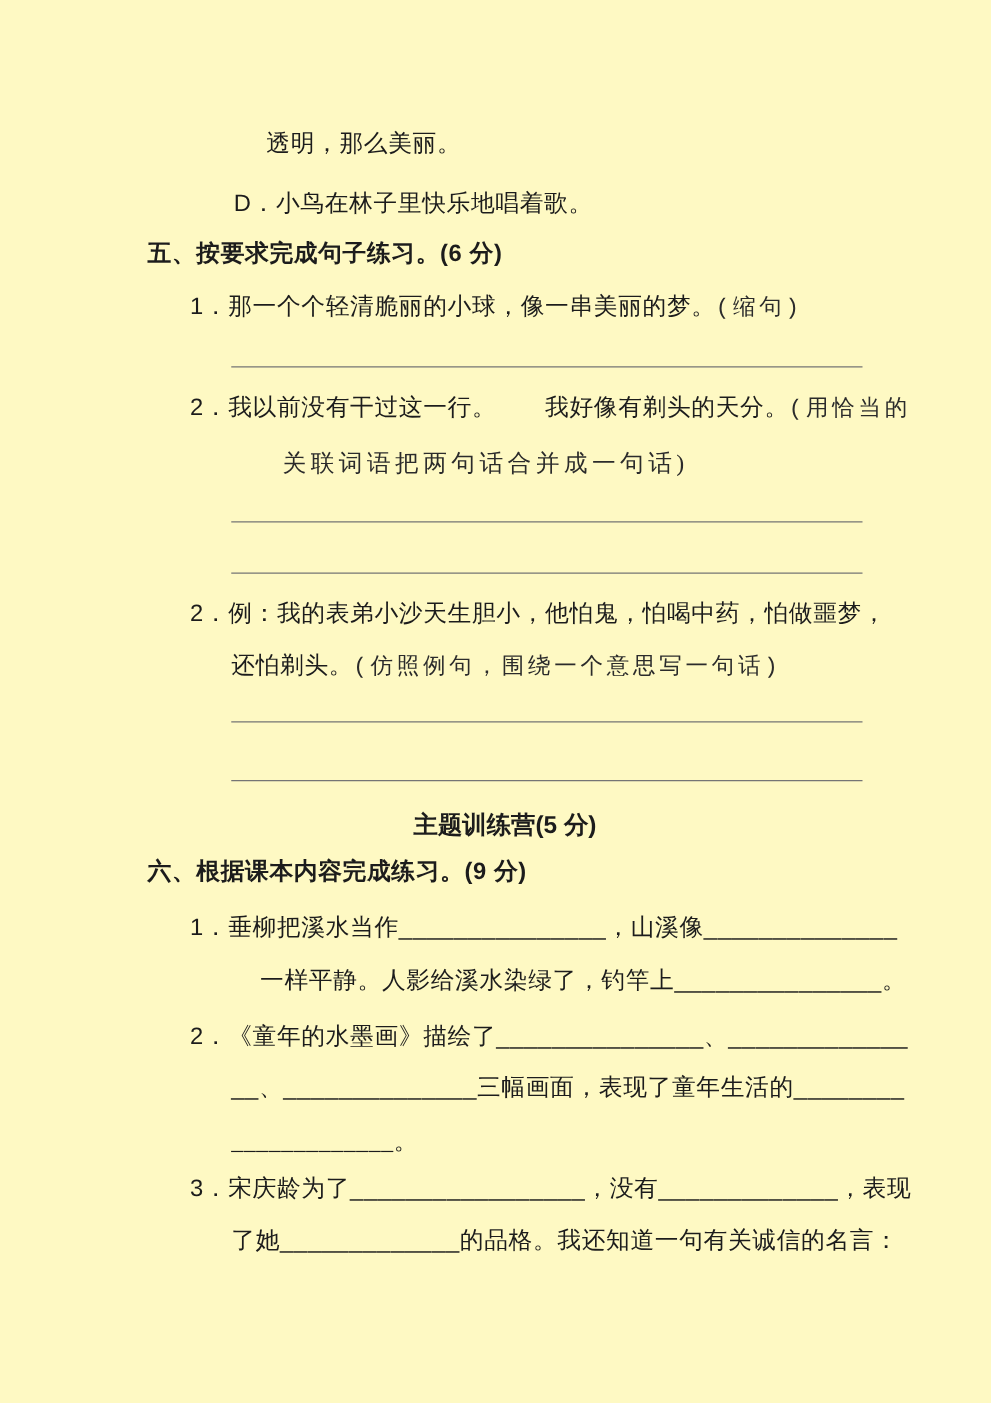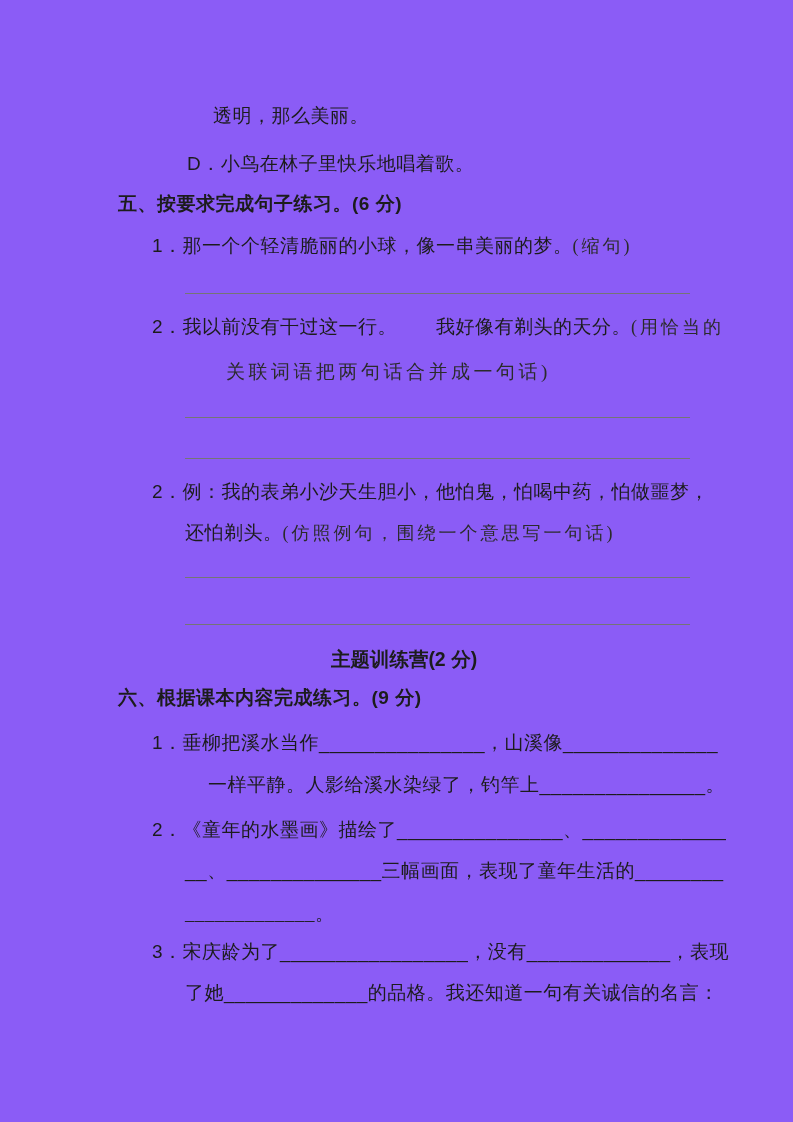--- a/index.html
+++ b/index.html
@@ -1,36 +1,36 @@
 <!DOCTYPE html>
 <html><head>
 <meta charset="utf-8">
 <style>
   html, body { margin: 0; padding: 0; background: #e8e8e8; }
   .page {
     position: relative;
     width: 793px;
     height: 1122px;
     margin: 0 auto;
-    background: #8b5cf6;
+    background: #fef9c3;
     overflow: hidden;
     font-family: "Liberation Sans", sans-serif;
   }
   .line {
     position: absolute;
     font-size: 19px;
     line-height: 24px;
     color: #1c1c1c;
     white-space: nowrap;
     font-weight: 500;
     letter-spacing: 0.5px;
   }
   .heading { font-weight: 600; }
   .hint {
-    font-family: Liberation Serif, serif;
+    font-family: Liberation Mono, monospace;
     font-weight: 400;
     font-size: 18px;
     letter-spacing: 3px;
     color: #2b2b2b;
   }
   .hint-line {
     font-family: "Liberation Serif", serif;
     font-weight: 400;
     letter-spacing: 3.5px;
     color: #2b2b2b;
@@ -82,21 +82,21 @@
 
   <div class="line" style="top:480px; left:152px;">2．例：我的表弟小沙天生胆小，他怕鬼，怕喝中药，怕做噩梦，</div>
 
   <div class="line" style="top:521px; left:185px;">
     <span>还怕剃头。</span><span class="hint">(仿照例句，围绕一个意思写一句话)</span>
   </div>
 
   <div class="blank-rule" style="top:577px;"></div>
   <div class="blank-rule" style="top:624px;"></div>
 
-  <div class="banner" style="top:646px;">主题训练营(2 分)</div>
+  <div class="banner" style="top:646px;">主题训练营(5 分)</div>
 
   <div class="line heading" style="top:686px; left:118px;">六、根据课本内容完成练习。(9 分)</div>
 
   <div class="line" style="top:731px; left:152px;">1．垂柳把溪水当作_______________，山溪像______________</div>
 
   <div class="line" style="top:773px; left:185px;margin-left:23px;">一样平静。人影给溪水染绿了，钓竿上_______________。</div>
 
   <div class="line" style="top:818px; left:152px;">2．《童年的水墨画》描绘了_______________、_____________</div>
 
   <div class="line" style="top:859px; left:185px;">__、______________三幅画面，表现了童年生活的________</div>

